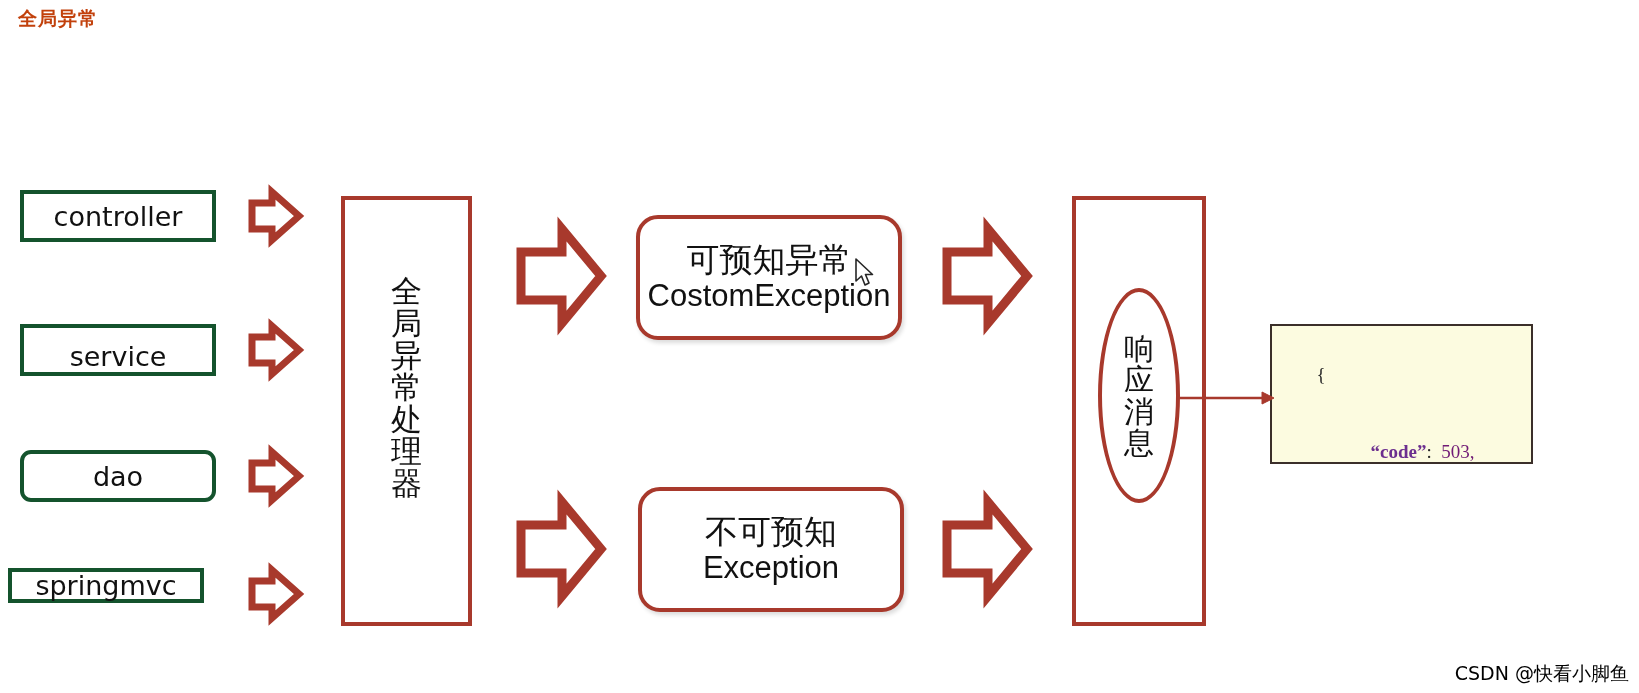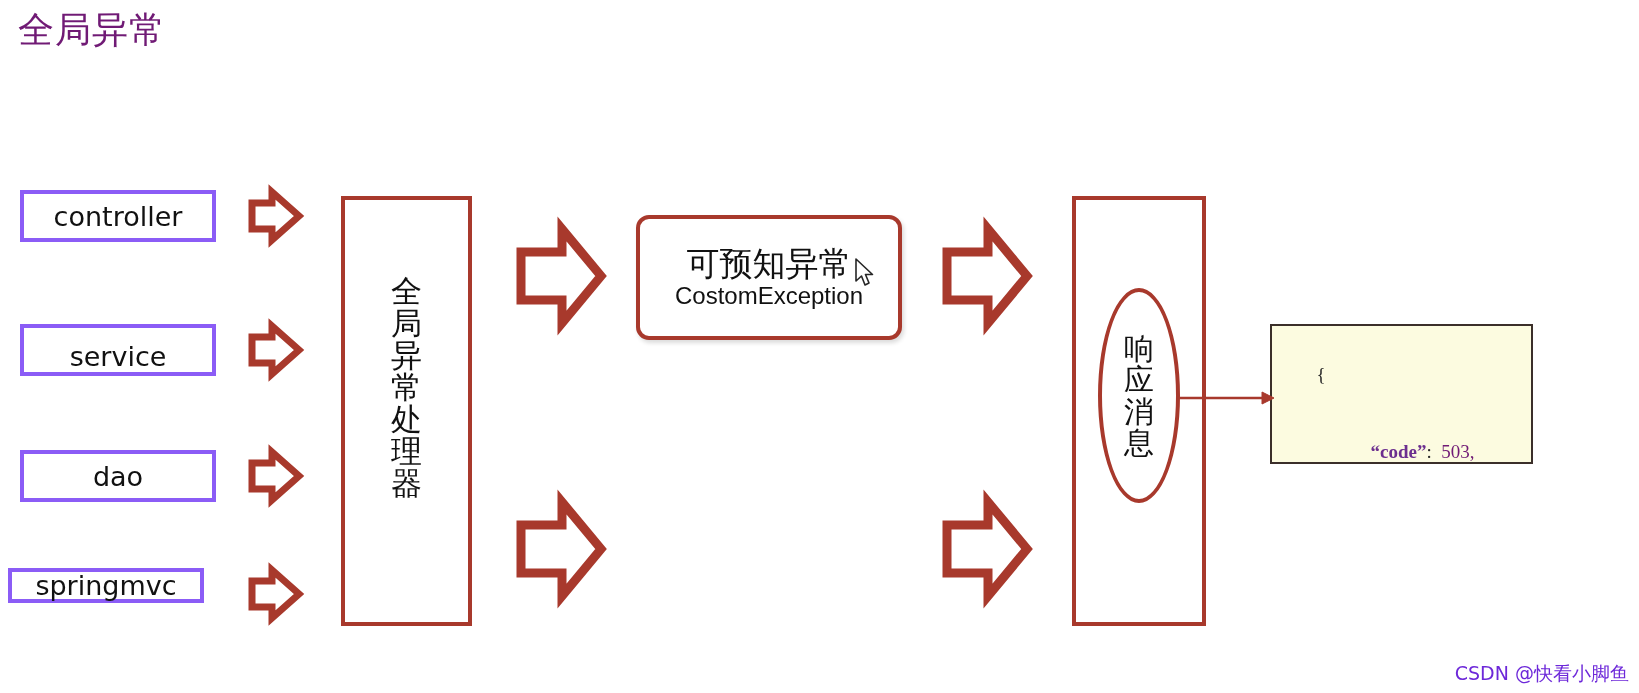--- a/index.html
+++ b/index.html
@@ -21,32 +21,32 @@
     left: 0; top: 0;
     width: 1639px;
     height: 693px;
   }
 
   
   .page-title {
     position: absolute;
     left: 18px;
     top: 6px;
-    font-size: 36px;
-    font-weight: normal;
+    font-size: 19px;
+    font-weight: bold;
     letter-spacing: 1px;
-    color: #701a75;
+    color: #c2410c;
     white-space: nowrap;
   }
 
   
   .layer-box {
     position: absolute;
     box-sizing: border-box;
-    border: 4px solid #8b5cf6;
+    border: 4px solid #14532d;
     background: #ffffff;
     display: flex;
     align-items: center;
     justify-content: center;
   }
   .layer-box .layer-label {
     font-size: 27px;
     color: #111;
     font-family: "DejaVu Sans", "Liberation Sans", sans-serif;
     letter-spacing: 0px;
@@ -70,37 +70,37 @@
     color: #111;
     white-space: pre-line;
     font-family: "DejaVu Sans", "Liberation Sans", sans-serif;
   }
 
   
   .round-box {
     position: absolute;
     box-sizing: border-box;
     border: 4px solid #a8392c;
-    border-radius: 13px;
+    border-radius: 22px;
     background: #ffffff;
     display: flex;
     flex-direction: column;
     align-items: center;
     justify-content: center;
     box-shadow: 2px 3px 4px rgba(0,0,0,0.14);
   }
   .round-box .cn-line {
     font-size: 33px;
     line-height: 1.12;
     color: #111;
     font-family: "DejaVu Sans", "Liberation Sans", sans-serif;
     white-space: nowrap;
   }
   .round-box .en-line {
-    font-size: 24px;
+    font-size: 31px;
     line-height: 1.12;
     color: #111;
     font-family: "Liberation Sans", sans-serif;
     white-space: nowrap;
   }
 
   
   .ellipse-shape {
     position: absolute;
     box-sizing: border-box;
@@ -153,41 +153,41 @@
     position: absolute;
     pointer-events: none;
   }
 
   
   .watermark {
     position: absolute;
     right: 10px;
     bottom: 6px;
     font-size: 19px;
-    color: #6d28d9;
+    color: #000000;
     font-family: "DejaVu Sans", "Liberation Sans", sans-serif;
     white-space: nowrap;
   }
 </style>
 </head>
 <body>
 
 <div id="canvas">
 
   <div class="page-title">全局异常</div>
 
   <div class="layer-box" style="left:20px; top:190px; width:196px; height:52px;">
     <span class="layer-label">controller</span>
   </div>
 
   <div class="layer-box" style="left:20px; top:324px; width:196px; height:52px;align-items:flex-end;">
     <span class="layer-label">service</span>
   </div>
 
-  <div class="layer-box" style="left:20px; top:450px; width:196px; height:52px;">
+  <div class="layer-box" style="left:20px; top:450px; width:196px; height:52px;border-radius:11px;">
     <span class="layer-label">dao</span>
   </div>
 
   <div class="layer-box" style="left:8px; top:568px; width:196px; height:35px;">
     <span class="layer-label">springmvc</span>
   </div>
 
   <div class="tall-box" style="left:341px; top:196px; width:131px; height:430px;">
     <div class="vertical-text" style="top:76px;">全
 局
@@ -196,20 +196,24 @@
 处
 理
 器</div>
   </div>
 
   <div class="round-box" style="left:636px; top:215px; width:266px; height:125px;">
     <div class="cn-line">可预知异常</div>
     <div class="en-line">CostomException</div>
   </div>
 
+  <div class="round-box" style="left:638px; top:487px; width:266px; height:125px;">
+    <div class="cn-line">不可预知</div>
+    <div class="en-line">Exception</div>
+  </div>
 
   <div class="tall-box" style="left:1072px; top:196px; width:134px; height:430px;">
   </div>
   <div class="ellipse-shape" style="left:1098px; top:288px; width:82px; height:215px;">
     <div class="ellipse-text">响
 应
 消
 息</div>
   </div>
 

